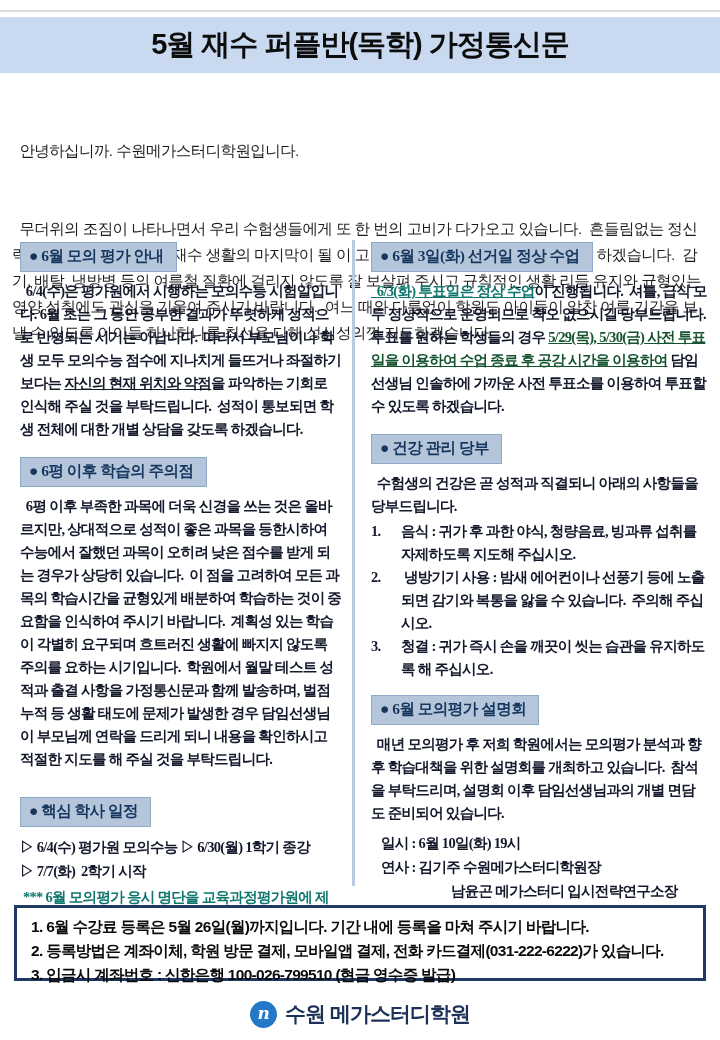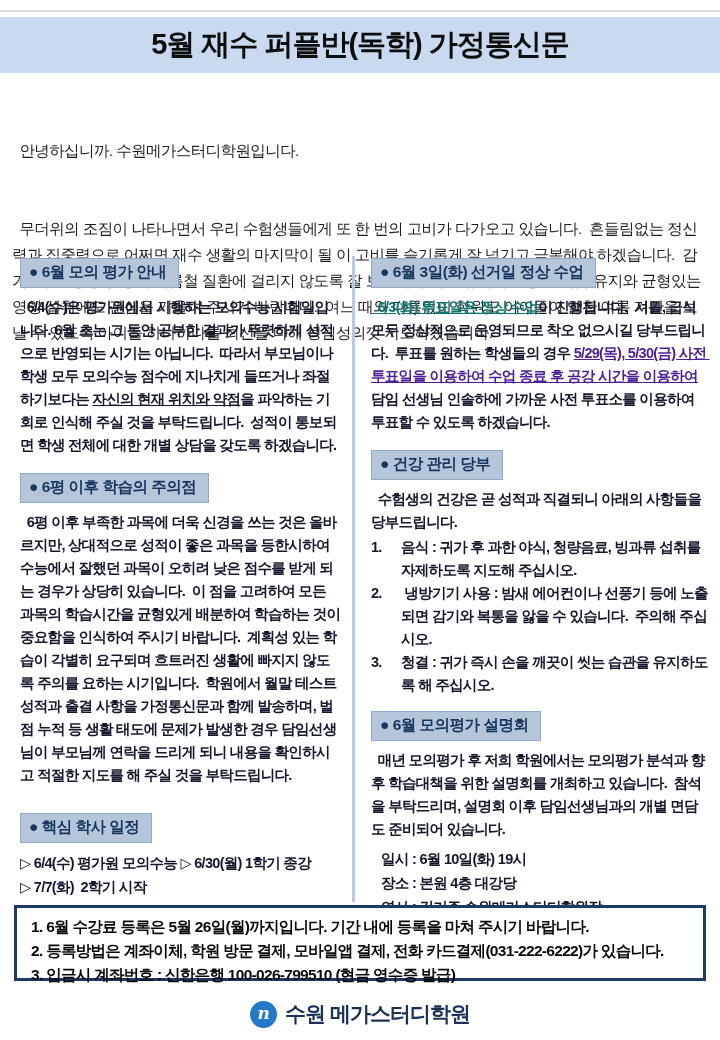--- a/index.html
+++ b/index.html
@@ -9,35 +9,35 @@
 
   .top-rule { position:absolute; top:10px; left:0; width:720px; height:2px; background:#dcdcdc; }
 
   .title-band { position:absolute; top:17px; left:0; width:720px; height:56px;
     background:#c9d9ef; display:flex; align-items:center; justify-content:center; }
   .title-band h1 { font-size:29px; font-weight:bold; color:#0d0d0d; letter-spacing:-1px; }
 
   .intro { position:absolute; top:86px; left:12px; width:698px;
     font-size:15.5px; line-height:26px; color:#1d1d1d; letter-spacing:-0.6px; white-space:pre-wrap; }
 
-  .cols { position:absolute; top:256px; left:8px; width:704px; height:648px; display:flex; }
+  .cols { position:absolute; top:240px; left:8px; width:704px; height:648px; display:flex;font-family:Liberation Serif, serif; }
   .col-left { width:344px; padding:2px 10px 0 12px; }
   .col-divider { width:3px; background:#b9cbe4; height:646px; }
   .col-right { flex:1; padding:2px 4px 0 16px; }
 
   .sec-h { display:inline-block; background:#b5c6db; border:1px solid #8fa9c9;
     color:#17365d; font-weight:bold; font-size:15.5px; letter-spacing:-0.5px;
     padding:3px 12px 4px 8px; margin:0 0 8px 0; }
   .sec-body { font-size:14.5px; font-weight:bold; color:#13182b; line-height:23px;
     letter-spacing:-0.7px; white-space:pre-wrap; margin-bottom:6px; }
   .gap-s { height:10px; } .gap-m { height:14px; } .gap-l { height:20px; }
 
   .u { text-decoration:underline; }
   .red { color:#0f766e; }
-  .blue { color:#4c1d95; }
+  .blue { color:#14532d; }
 
   .sched-line { font-size:14.5px; font-weight:bold; color:#13182b; line-height:24px;
     letter-spacing:-0.7px; white-space:pre-wrap; }
   .red-notice { font-size:14.5px; font-weight:bold; line-height:24px;
     letter-spacing:-0.7px; white-space:pre-wrap; margin-top:2px; }
 
   .health-item { display:flex; font-size:14.5px; font-weight:bold; color:#13182b;
     line-height:23px; letter-spacing:-0.7px; }
   .health-item .num { width:30px; flex:none; }
   .health-item .txt { flex:1; white-space:pre-wrap; }
@@ -111,21 +111,20 @@
       </div>
       <div class="health-item">
         <span class="num">3.</span>
         <span class="txt">청결 : 귀가 즉시 손을 깨끗이 씻는 습관을 유지하도록 해 주십시오.</span>
       </div>
 
       <div class="gap-m"></div>
       <div class="sec-h">● 6월 모의평가 설명회</div>
       <p class="sec-body">  매년 모의평가 후 저희 학원에서는 모의평가 분석과 향후 학습대책을 위한 설명회를 개최하고 있습니다.  참석을 부탁드리며, 설명회 이후 담임선생님과의 개별 면담도 준비되어 있습니다.</p>
       <p class="detail-line">일시 : 6월 10일(화) 19시</p>
-      <p class="detail-line">장소 : 본원 4층 대강당</p>
       <p class="detail-line">연사 : 김기주 수원메가스터디학원장</p>
       <p class="detail-line indent2">남윤곤 메가스터디 입시전략연구소장</p>
     </div>
   </div>
 
   <div class="bottom-box">
     <p class="line">1. 6월 수강료 등록은 5월 26일(월)까지입니다. 기간 내에 등록을 마쳐 주시기 바랍니다.</p>
     <p class="line">2. 등록방법은 계좌이체, 학원 방문 결제, 모바일앱 결제, 전화 카드결제(031-222-6222)가 있습니다.</p>
     <p class="line">3. 입금시 계좌번호 : 신한은행 100-026-799510 (현금 영수증 발급)</p>
   </div>

